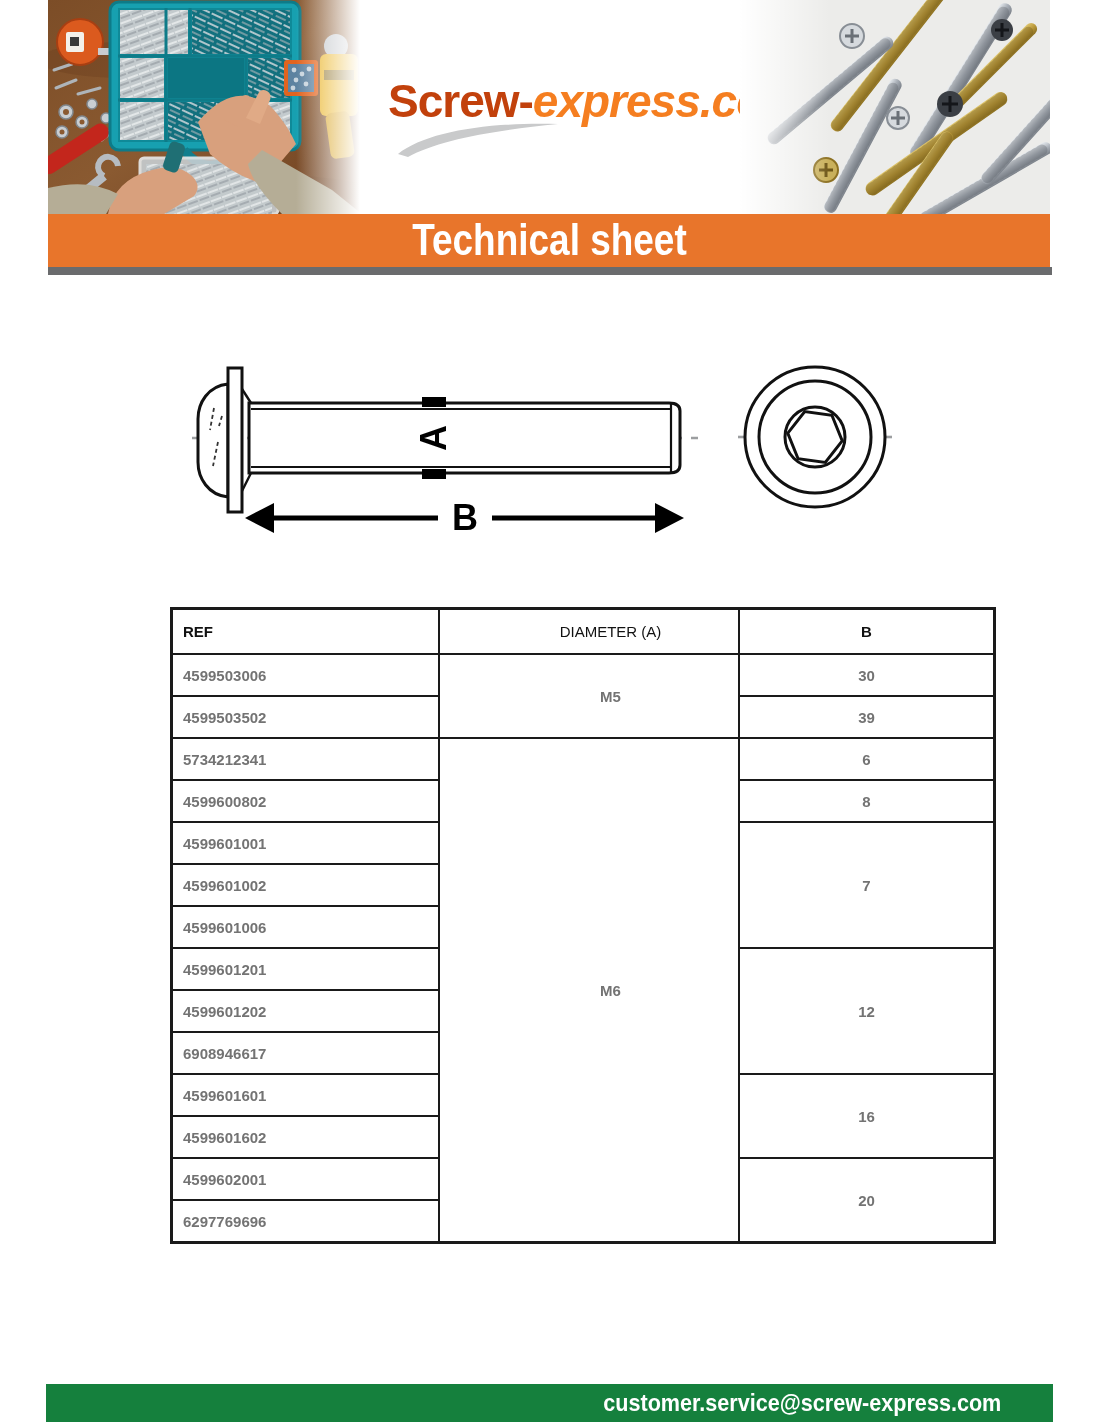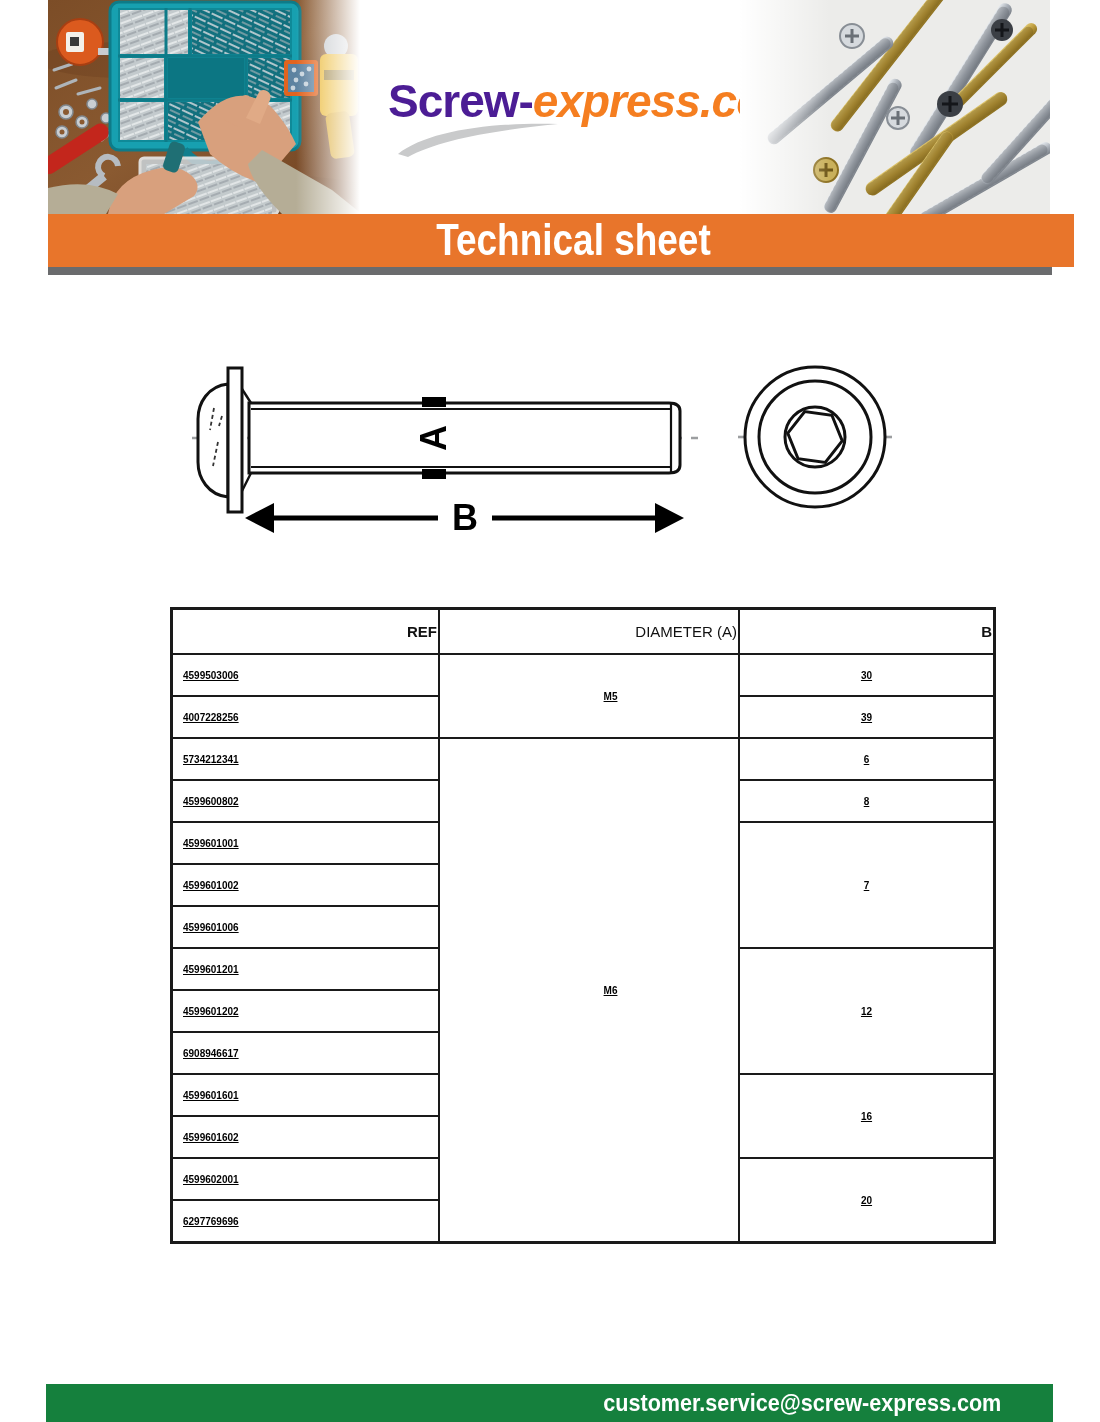--- a/index.html
+++ b/index.html
@@ -7,44 +7,44 @@
     width:1100px;height:1422px;position:relative;background:#ffffff;
     font-family:"Liberation Sans",sans-serif;overflow:hidden;
   }
   
   .photo{position:absolute;top:0;height:214px;overflow:hidden;}
   #photo-left{left:48px;width:312px;}
   #photo-right{left:740px;width:310px;}
   .logo-wrap{position:absolute;left:360px;top:0;width:380px;height:214px;}
   .logo-line{position:absolute;left:28px;top:74px;white-space:nowrap;
     font-size:46px;font-weight:700;letter-spacing:-1px;}
-  .logo-dark{color:#4c1d95;}
+  .logo-dark{color:#c2410c;}
   .logo-orange{color:#F57E20;font-style:italic;}
   .swoosh{position:absolute;left:36px;top:120px;}
   
   .banner{position:absolute;left:48px;top:214px;width:1002px;height:53px;
-    background:#E8752B;text-align:center;padding-left:24px;}
+    background:#E8752B;text-align:center;}
   .banner-title{display:inline-block;color:#ffffff;font-weight:700;
     font-size:44px;line-height:52px;transform:scaleX(.84);transform-origin:center;
     letter-spacing:0px;}
   .rule{position:absolute;left:48px;top:267px;width:1004px;height:8px;background:#6A6B6D;}
   
   .diagram{position:absolute;left:150px;top:330px;}
   .dim-label{font-family:"Liberation Sans",sans-serif;font-weight:700;font-size:36px;fill:#000;}
   
   table.spec{position:absolute;left:170px;top:607px;border-collapse:collapse;
     table-layout:fixed;width:758px;border:3px solid #1a1a1a;}
   table.spec th,table.spec td{border:2px solid #1a1a1a;overflow:hidden;}
   th.ref-h,td.ref-c{width:254px;text-align:left;padding-left:10px;}
   th.dia-h,td.dia-c{width:253px;text-align:center;padding-left:44px;}
   th.b-h,td.b-c{width:251px;text-align:center;}
-  table.spec th{height:41px;font-size:15px;color:#111;text-align:right;}
+  table.spec th{height:41px;font-size:15px;color:#111;}
   th.dia-h{font-weight:400;font-size:16px;color:#2b2b2b;}
   th.b-h{font-size:17px;font-weight:700;}
-  table.spec td{height:38px;font-weight:700;color:#000000;font-size:10px;text-decoration:underline;}
+  table.spec td{height:38px;font-weight:700;color:#737373;font-size:15px;}
   td.dia-c,td.b-c{font-size:16px;}
   
   .footer-bar{position:absolute;left:46px;top:1384px;width:1007px;height:38px;
     background:#15803d;text-align:right;}
   .footer-text{display:inline-block;color:#fff;font-weight:700;font-size:24px;
     line-height:37px;margin-right:52px;transform:scaleX(.9);transform-origin:right center;}
 </style>
 </head>
 <body>
 
@@ -317,21 +317,21 @@
       <th class="b-h">B</th>
     </tr>
   </thead>
   <tbody>
     <tr>
         <td class="ref-c">4599503006</td>
         <td class="dia-c" rowspan="2">M5</td>
         <td class="b-c">30</td>
       </tr>
     <tr>
-        <td class="ref-c">4007228256</td>
+        <td class="ref-c">4599503502</td>
         <td class="b-c">39</td>
       </tr>
     <tr>
         <td class="ref-c">5734212341</td>
         <td class="dia-c" rowspan="12">M6</td>
         <td class="b-c">6</td>
       </tr>
     <tr>
         <td class="ref-c">4599600802</td>
         <td class="b-c">8</td>

